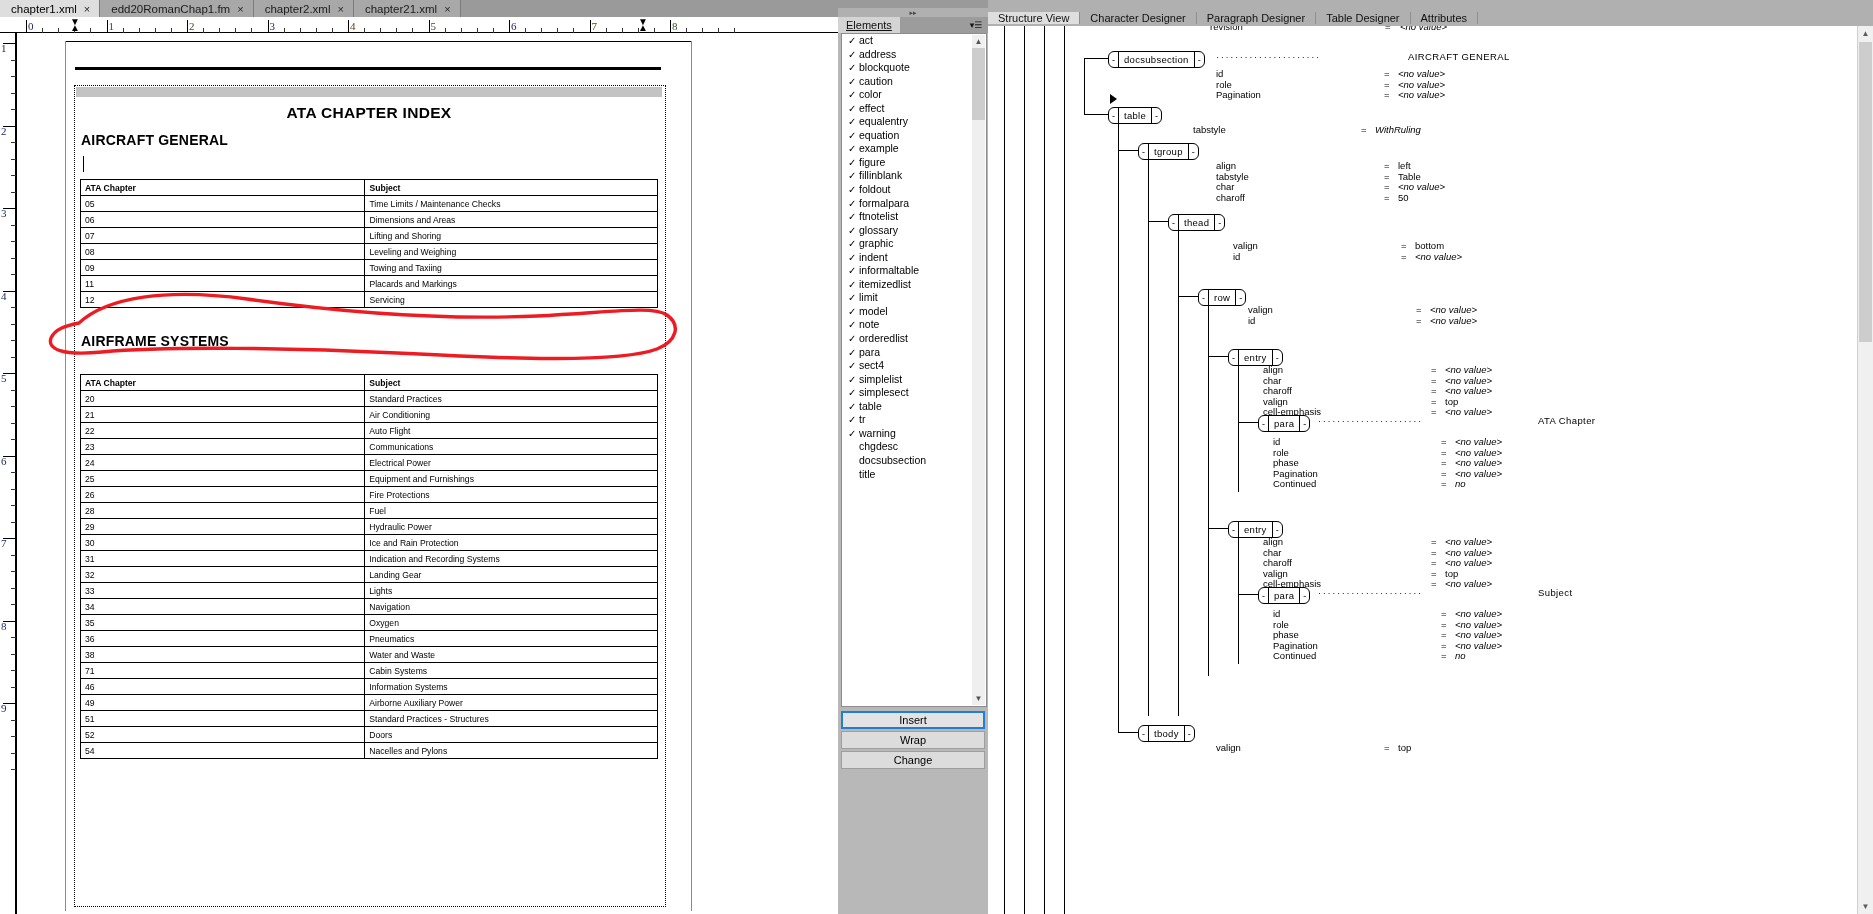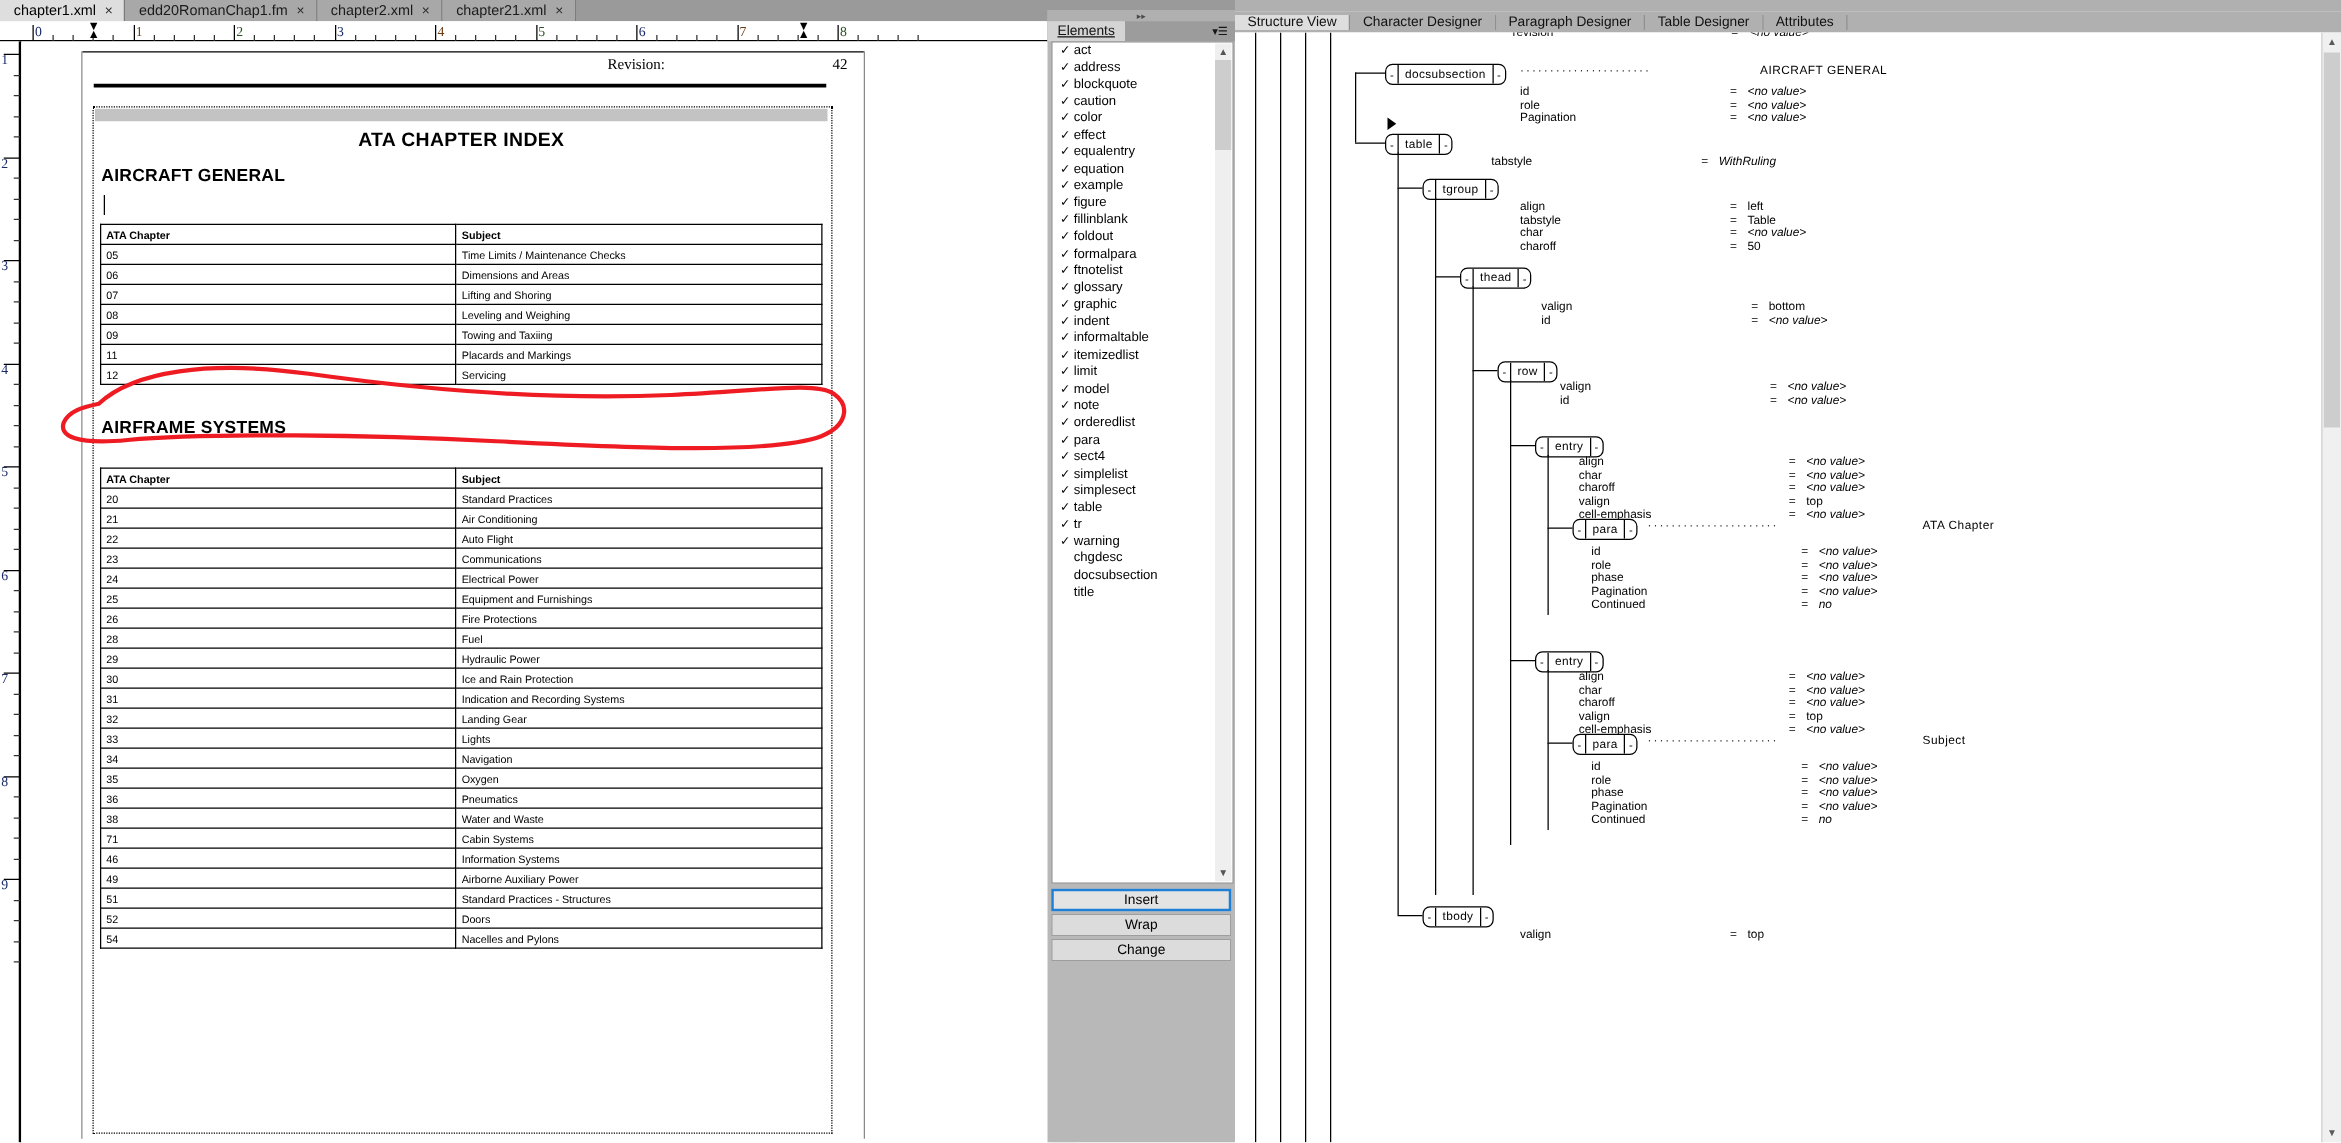--- a/index.html
+++ b/index.html
@@ -379,24 +379,20 @@
         <div class="min" style="top: 686.5px;"></div>
         <div class="min" style="top: 703px;"></div>
         <div class="min" style="top: 719.5px;"></div>
         <div class="min" style="top: 736px;"></div>
       </div>
 
     <div class="canvas">
       <div class="page">
 
         <div class="revline"></div>
-        <div class="revrow">
-          <span class="lbl">Revision:</span>
-          <span class="val">42</span>
-        </div>
 
         <div class="rulebar"></div>
 
         <div class="textframe">
           <div class="graybar"></div>
 
           <div class="doctitle">ATA CHAPTER INDEX</div>
 
           <div class="secthead" style="top:46px;">AIRCRAFT GENERAL</div>
           <div class="caret" style="left:8px;top:70px;height:16px;"></div>

